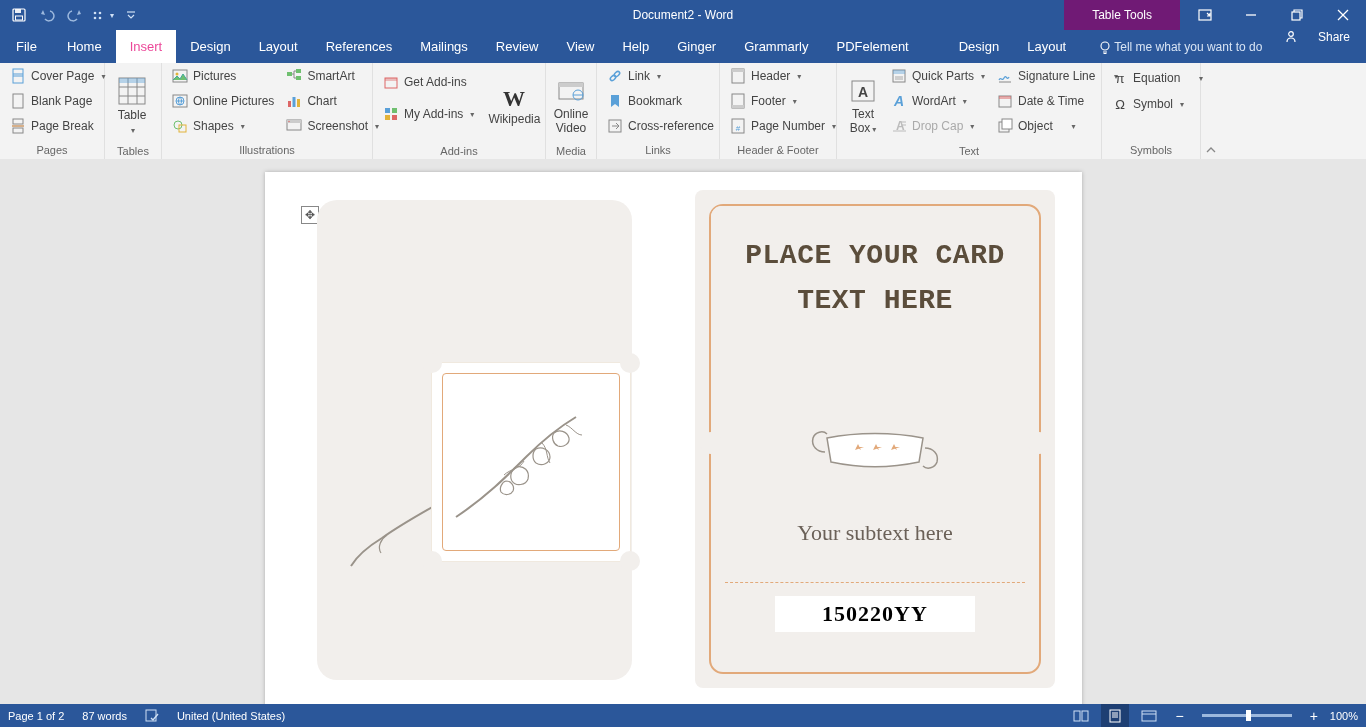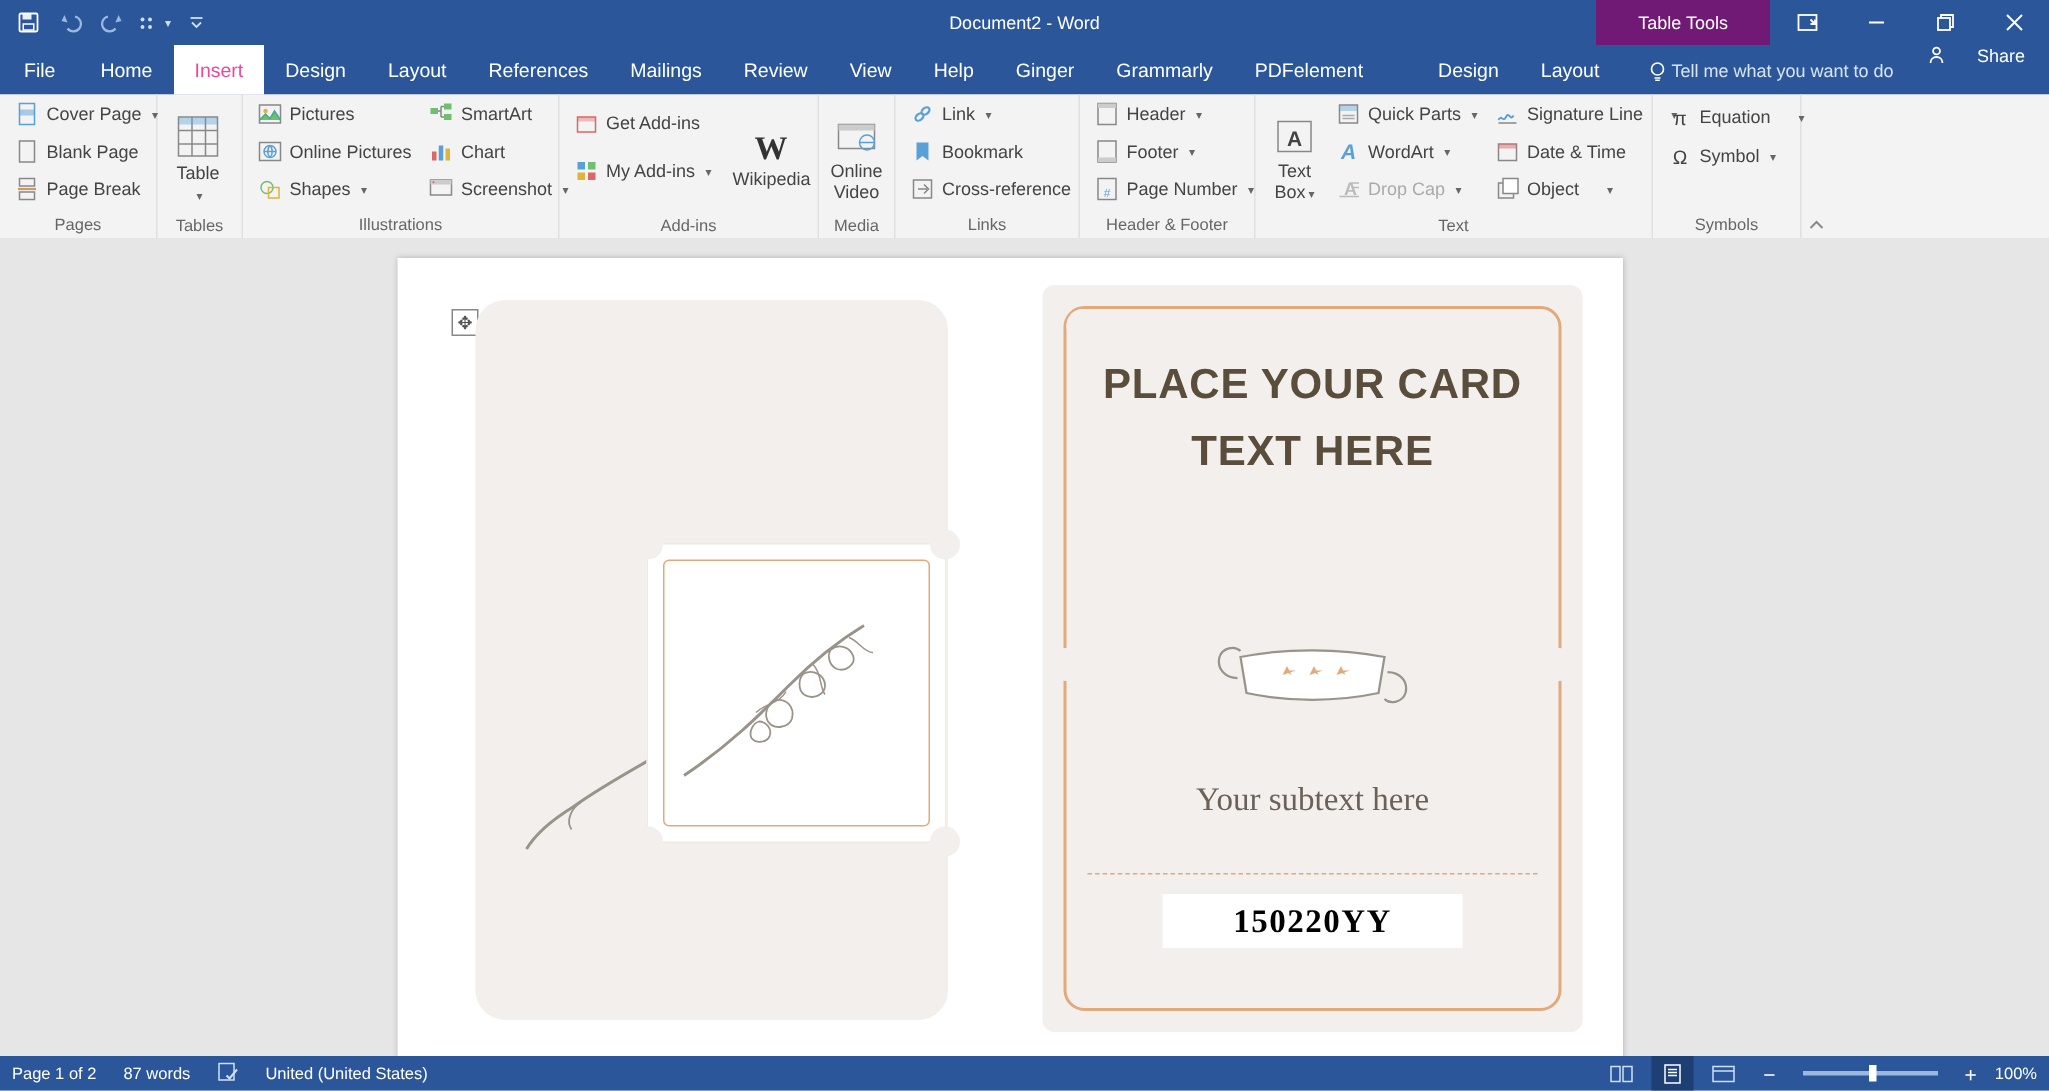--- a/index.html
+++ b/index.html
@@ -46,21 +46,21 @@
 .frame-outer::after{right:-10px;top:-10px}
 .frame-outer .c3{left:-10px;bottom:-10px}
 .frame-outer .c4{right:-10px;bottom:-10px}
 .frame-inner{position:absolute;inset:10px;border:1.5px solid #e2a97a;border-radius:4px;display:flex;align-items:center;justify-content:center;background:#fff;overflow:hidden}
 .branch-ext{position:absolute;left:30px;top:280px;width:120px;height:90px;pointer-events:none}
 .panel-right{position:absolute;left:430px;top:18px;width:360px;height:498px;background:#f2efec;border-radius:8px}
 .card-border{position:absolute;inset:14px;border:2px solid #e2a97a;border-radius:14px;background:transparent}
 .card-border::before,.card-border::after,.card-border .n3,.card-border .n4{content:"";position:absolute;width:22px;height:22px;background:#f2efec;border-radius:50%}
 .card-border::before{left:-11px;top:226px}
 .card-border::after{right:-11px;top:226px}
-.card-title{position:absolute;top:44px;left:30px;right:30px;text-align:center;font-family:Liberation Sans, sans-serif;font-weight:900;font-size:28px;line-height:1.6;letter-spacing:.5px;color:#5b4d3b}
+.card-title{position:absolute;top:44px;left:30px;right:30px;text-align:center;font-family:Liberation Mono, monospace;font-weight:900;font-size:28px;line-height:1.6;letter-spacing:.5px;color:#5b4d3b}
 .scroll-deco{position:absolute;top:232px;left:0;right:0;display:flex;justify-content:center}
 .subtext{position:absolute;top:330px;left:0;right:0;text-align:center;font-family:Georgia,serif;font-size:22px;color:#6b6158}
 .dashline{position:absolute;left:30px;right:30px;top:392px;border-top:1.5px dashed #e2a97a}
 .datebox{position:absolute;left:80px;right:80px;top:406px;height:36px;background:#fff;display:flex;align-items:center;justify-content:center;font-family:Georgia,serif;font-weight:bold;font-size:22px;letter-spacing:1px;color:#000000}
 .cursor-line{position:absolute;left:55px;top:46px;width:0;height:18px;border-left:1px solid #333}
 
 .statusbar{position:absolute;left:0;right:0;bottom:0;height:23px;background:#2b579a;color:#fff;display:flex;align-items:center;font-size:11px;padding:0 8px;gap:18px}
 .statusbar .right{margin-left:auto;display:flex;align-items:center;gap:6px}
 .viewbtn{width:28px;height:23px;display:flex;align-items:center;justify-content:center;color:#cfe0f5}
 .viewbtn.active{background:#1e3f73;color:#fff}

